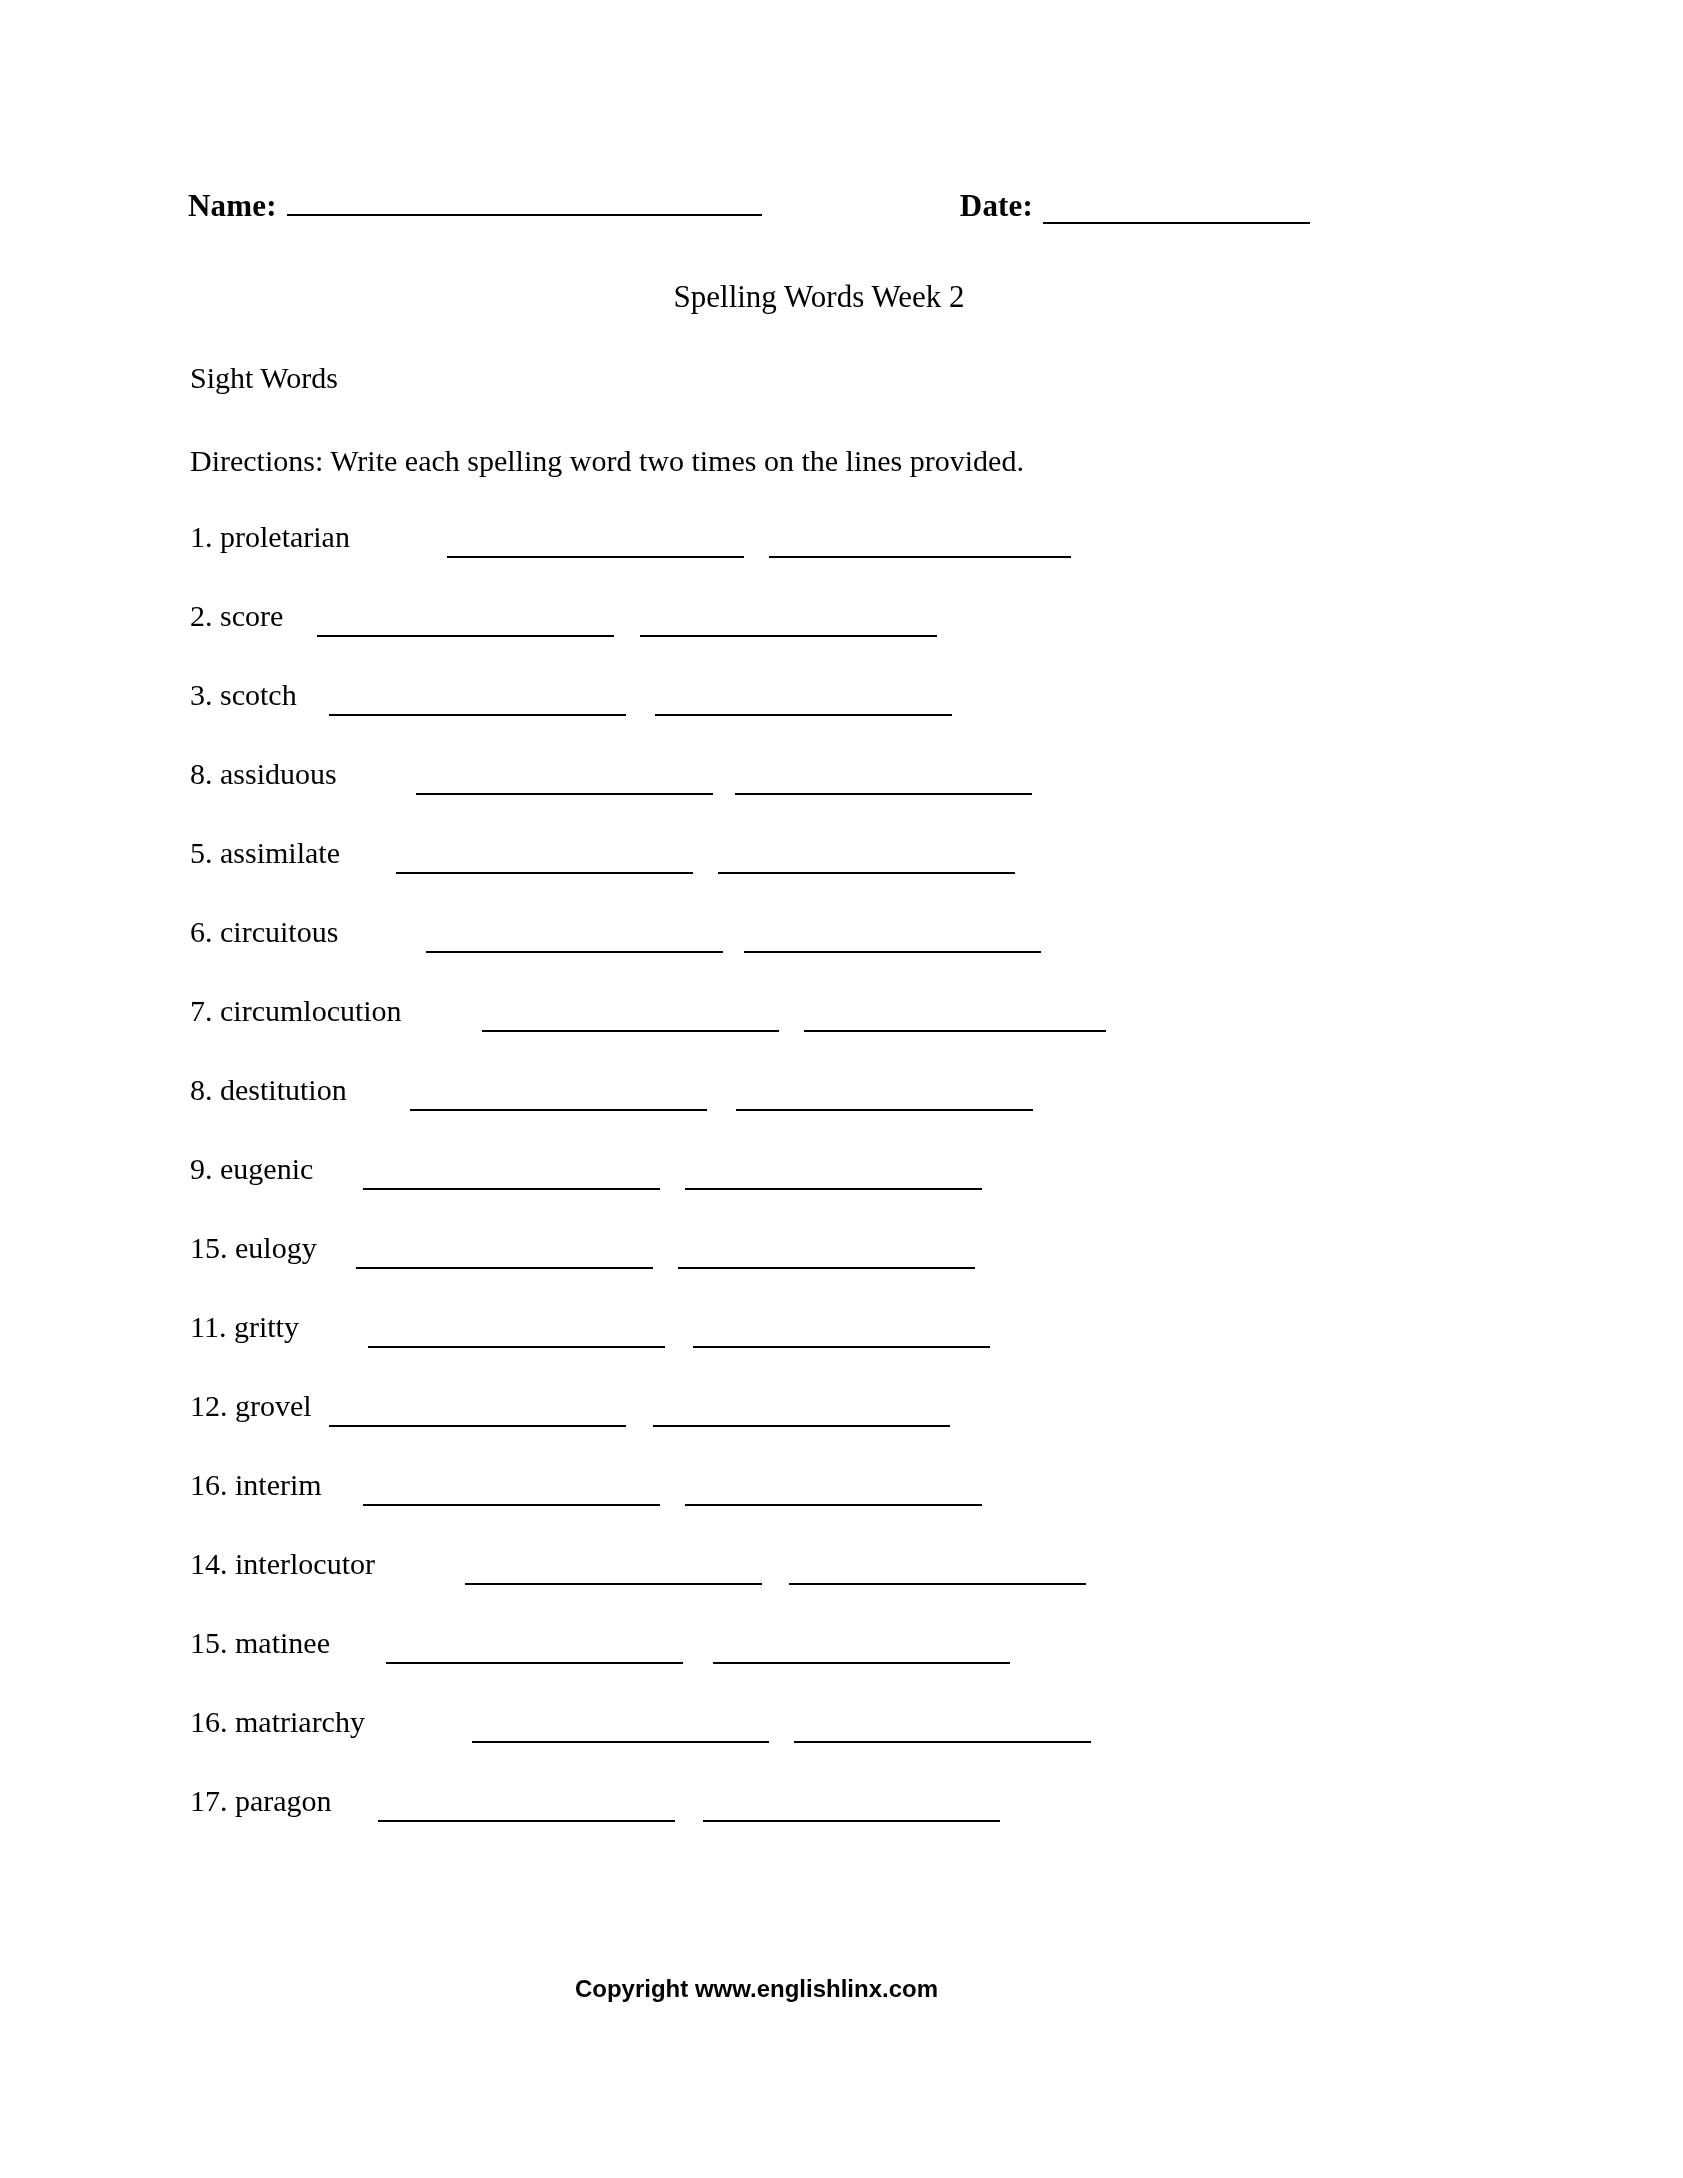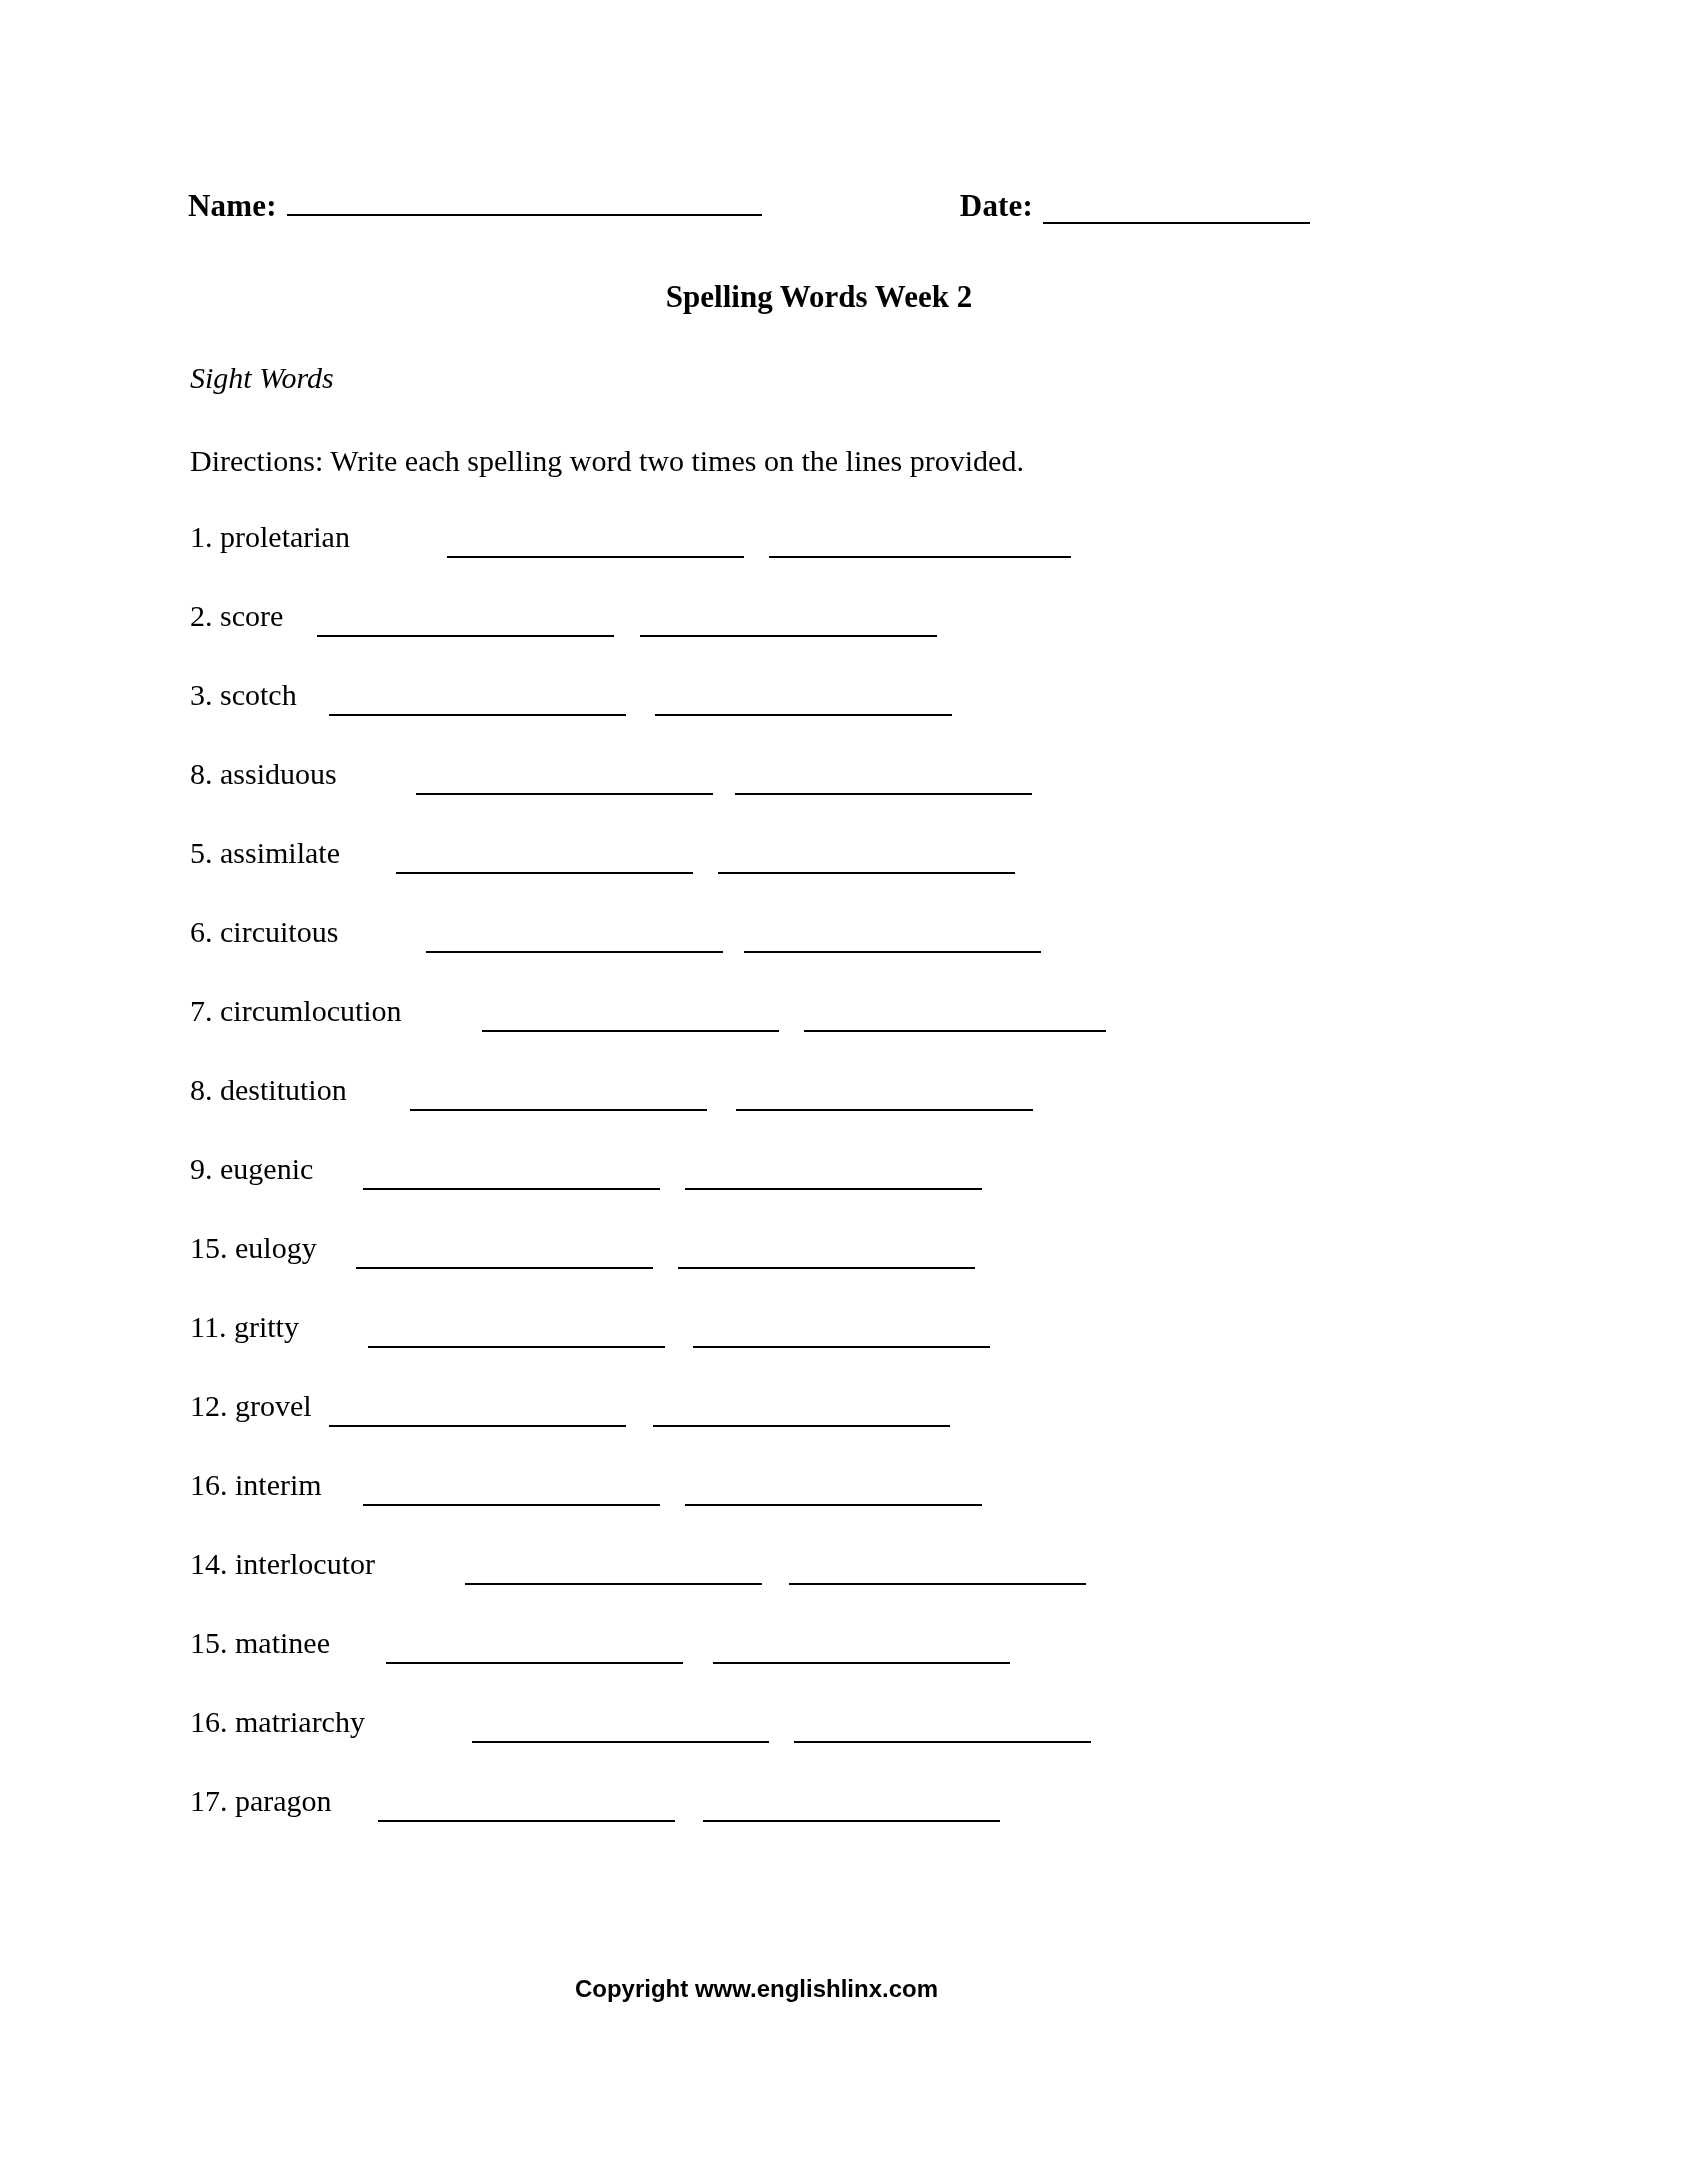--- a/index.html
+++ b/index.html
@@ -52,33 +52,32 @@
     margin-left: 198px;
   }
   .date-rule { width: 267px; }
 
   .title {
     position: absolute;
     top: 279px;
     left: 0;
     width: 1683px;
     text-align: center;
-    font-weight: bold;
+    font-weight: normal;
     font-size: 31px;
   }
   .title-inner {
     display: inline-block;
     margin-left: -45px;
   }
 
   .sight-words {
     position: absolute;
     left: 190px;
     top: 361px;
-    font-style: italic;
     font-size: 30px;
   }
   .directions {
     position: absolute;
     left: 190px;
     top: 444px;
     font-size: 30px;
     text-align: center;
   }
 

